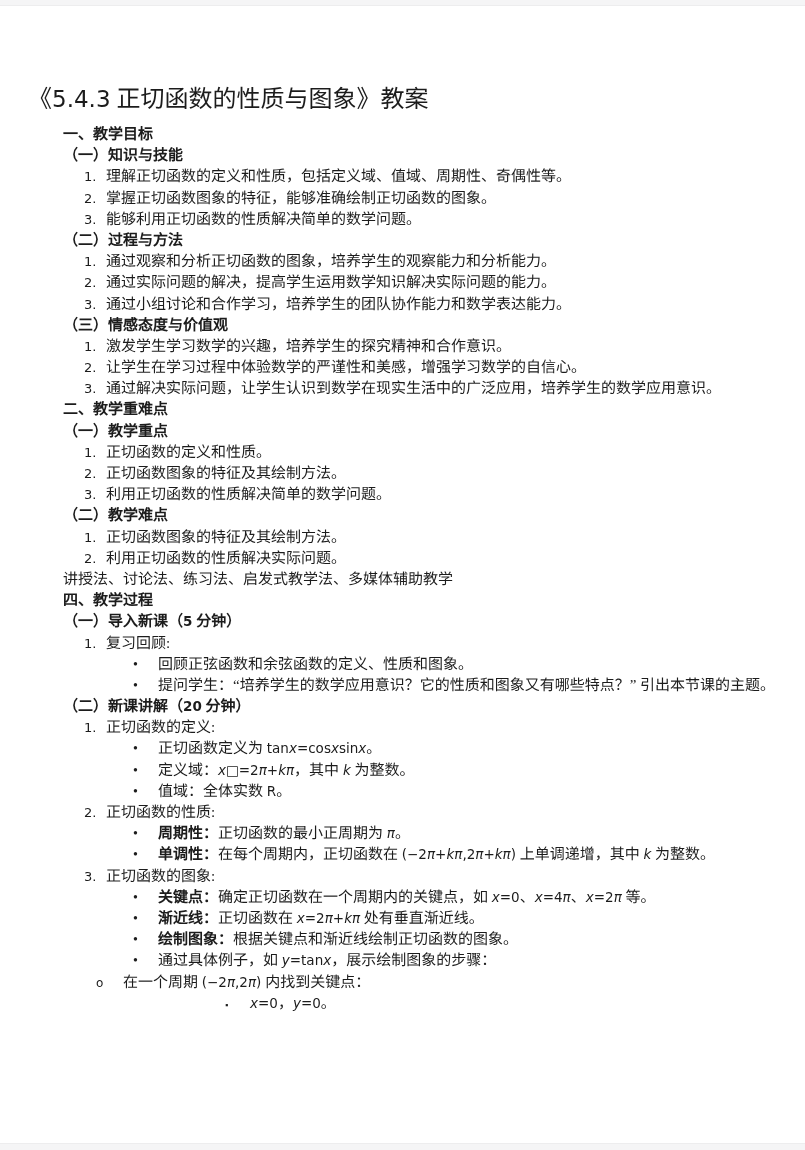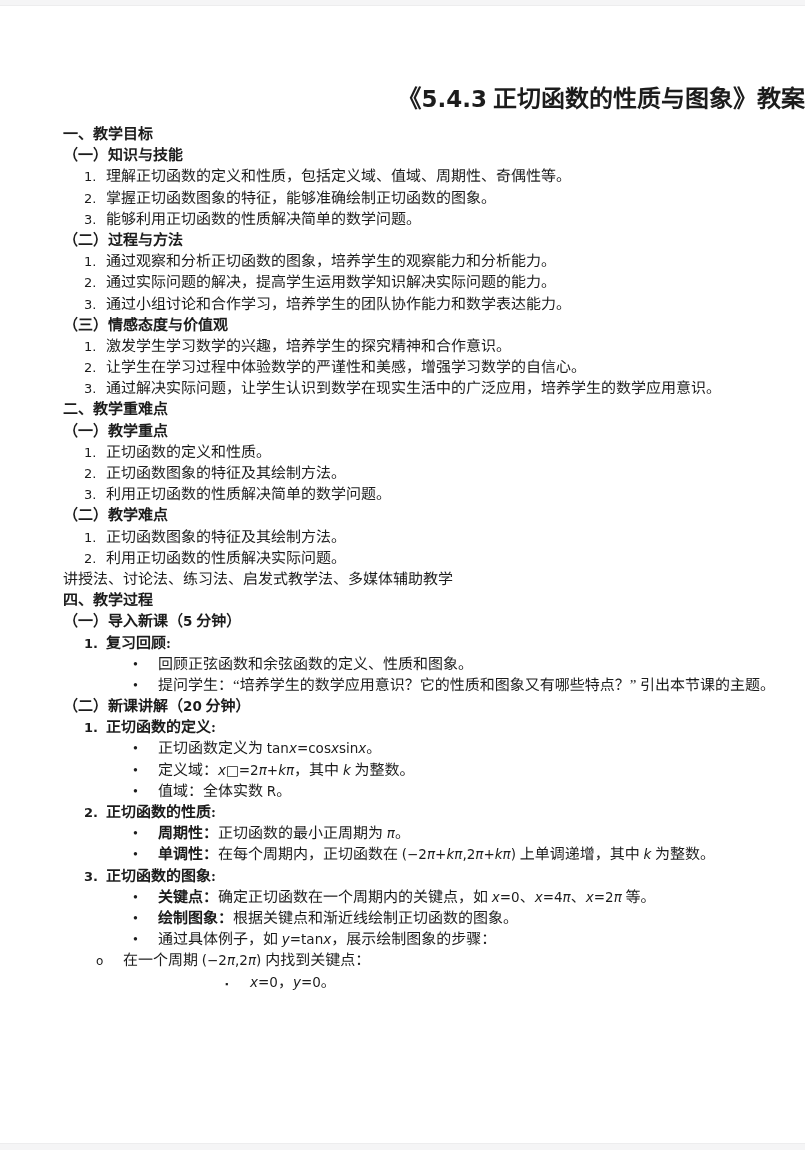--- a/index.html
+++ b/index.html
@@ -38,31 +38,32 @@
   .line {
     height: 21.2px;
     line-height: 21.2px;
     font-size: 15px;
     white-space: nowrap;
   }
   .title {
     height: 42px;
     line-height: 34px;
     font-size: 24px;
-    font-weight: bold;
-    text-align: right;
+    font-weight: normal;
+    text-align: left;
     white-space: nowrap;
+    padding-left: 28px;
   }
   .h1, .h2 { font-weight: bold; padding-left: 63px; }
   .plain    { padding-left: 63px; }
   .num      { padding-left: 84px; }
   .b1       { padding-left: 133px; }
   .b2       { padding-left: 96px; }
   .b3       { padding-left: 225px; }
-  .bold     { font-weight: bold; }
+  .bold     { font-weight: normal; }
 
   .marker {
     display: inline-block;
     vertical-align: baseline;
   }
   .num .marker {
     width: 22px;
     font-family: "DejaVu Sans", sans-serif;
     font-size: 13px;
   }
@@ -118,20 +119,21 @@
       <div class="line h2"><span class="">（二）新课讲解（</span><span class="seg-f ">20</span><span class=""> 分钟）</span></div>
       <div class="line num bold"><span class="marker">1.</span><span class="">正切函数的定义:</span></div>
       <div class="line b1"><span class="marker">•</span><span class="">正切函数定义为 </span><span class="seg-f ">tan</span><span class="seg-f seg-i ">x</span><span class="seg-f ">=cos</span><span class="seg-f seg-i ">x</span><span class="seg-f ">sin</span><span class="seg-f seg-i ">x</span><span class="">。</span></div>
       <div class="line b1"><span class="marker">•</span><span class="">定义域：</span><span class="seg-f seg-i ">x</span><span class="seg-f ">□</span><span class="seg-f ">=2</span><span class="seg-f seg-i ">π</span><span class="seg-f ">+</span><span class="seg-f seg-i ">k</span><span class="seg-f seg-i ">π</span><span class="">，其中 </span><span class="seg-f seg-i ">k</span><span class=""> 为整数。</span></div>
       <div class="line b1"><span class="marker">•</span><span class="">值域：全体实数 </span><span class="seg-f ">R</span><span class="">。</span></div>
       <div class="line num bold"><span class="marker">2.</span><span class="">正切函数的性质:</span></div>
       <div class="line b1"><span class="marker">•</span><span class="seg-b">周期性：</span><span class="">正切函数的最小正周期为 </span><span class="seg-f seg-i ">π</span><span class="">。</span></div>
       <div class="line b1"><span class="marker">•</span><span class="seg-b">单调性：</span><span class="">在每个周期内，正切函数在 </span><span class="seg-f ">(−2</span><span class="seg-f seg-i ">π</span><span class="seg-f ">+</span><span class="seg-f seg-i ">k</span><span class="seg-f seg-i ">π</span><span class="seg-f ">,2</span><span class="seg-f seg-i ">π</span><span class="seg-f ">+</span><span class="seg-f seg-i ">k</span><span class="seg-f seg-i ">π</span><span class="seg-f ">)</span><span class=""> 上单调递增，其中 </span><span class="seg-f seg-i ">k</span><span class=""> 为整数。</span></div>
       <div class="line num bold"><span class="marker">3.</span><span class="">正切函数的图象:</span></div>
       <div class="line b1"><span class="marker">•</span><span class="seg-b">关键点：</span><span class="">确定正切函数在一个周期内的关键点，如 </span><span class="seg-f seg-i ">x</span><span class="seg-f ">=0</span><span class="">、</span><span class="seg-f seg-i ">x</span><span class="seg-f ">=4</span><span class="seg-f seg-i ">π</span><span class="">、</span><span class="seg-f seg-i ">x</span><span class="seg-f ">=2</span><span class="seg-f seg-i ">π</span><span class=""> 等。</span></div>
+      <div class="line b1"><span class="marker">•</span><span class="seg-b">渐近线：</span><span class="">正切函数在 </span><span class="seg-f seg-i ">x</span><span class="seg-f ">=2</span><span class="seg-f seg-i ">π</span><span class="seg-f ">+</span><span class="seg-f seg-i ">k</span><span class="seg-f seg-i ">π</span><span class=""> 处有垂直渐近线。</span></div>
       <div class="line b1"><span class="marker">•</span><span class="seg-b">绘制图象：</span><span class="">根据关键点和渐近线绘制正切函数的图象。</span></div>
       <div class="line b1"><span class="marker">•</span><span class="">通过具体例子，如 </span><span class="seg-f seg-i ">y</span><span class="seg-f ">=tan</span><span class="seg-f seg-i ">x</span><span class="">，展示绘制图象的步骤：</span></div>
       <div class="line b2"><span class="marker">o</span><span class="">在一个周期 </span><span class="seg-f ">(−2</span><span class="seg-f seg-i ">π</span><span class="seg-f ">,2</span><span class="seg-f seg-i ">π</span><span class="seg-f ">)</span><span class=""> 内找到关键点：</span></div>
       <div class="line b3"><span class="marker">▪</span><span class="seg-f seg-i ">x</span><span class="seg-f ">=0</span><span class="">，</span><span class="seg-f seg-i ">y</span><span class="seg-f ">=0</span><span class="">。</span></div>
     </div>
   <div class="gap-strip gap-top"></div>
   <div class="gap-strip gap-bottom"></div>
 </div>
 
 </body></html>

